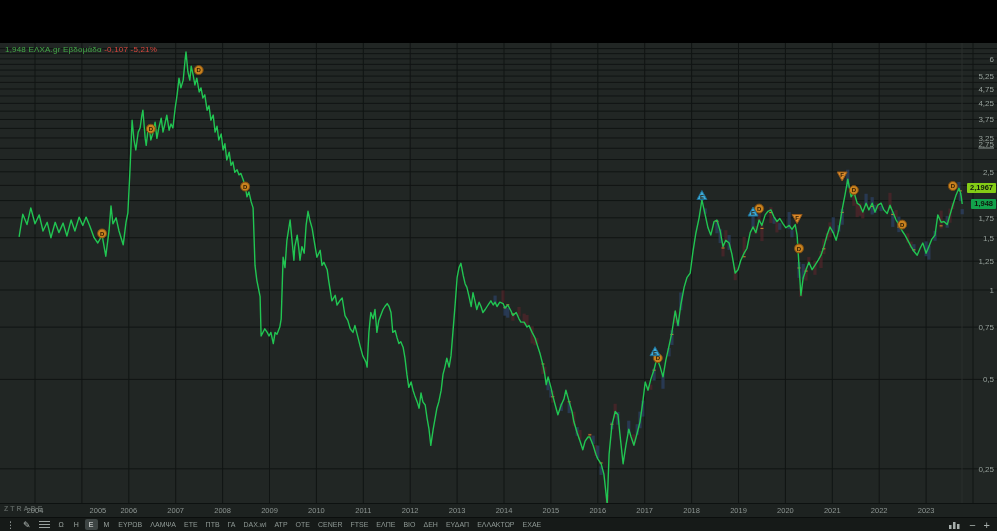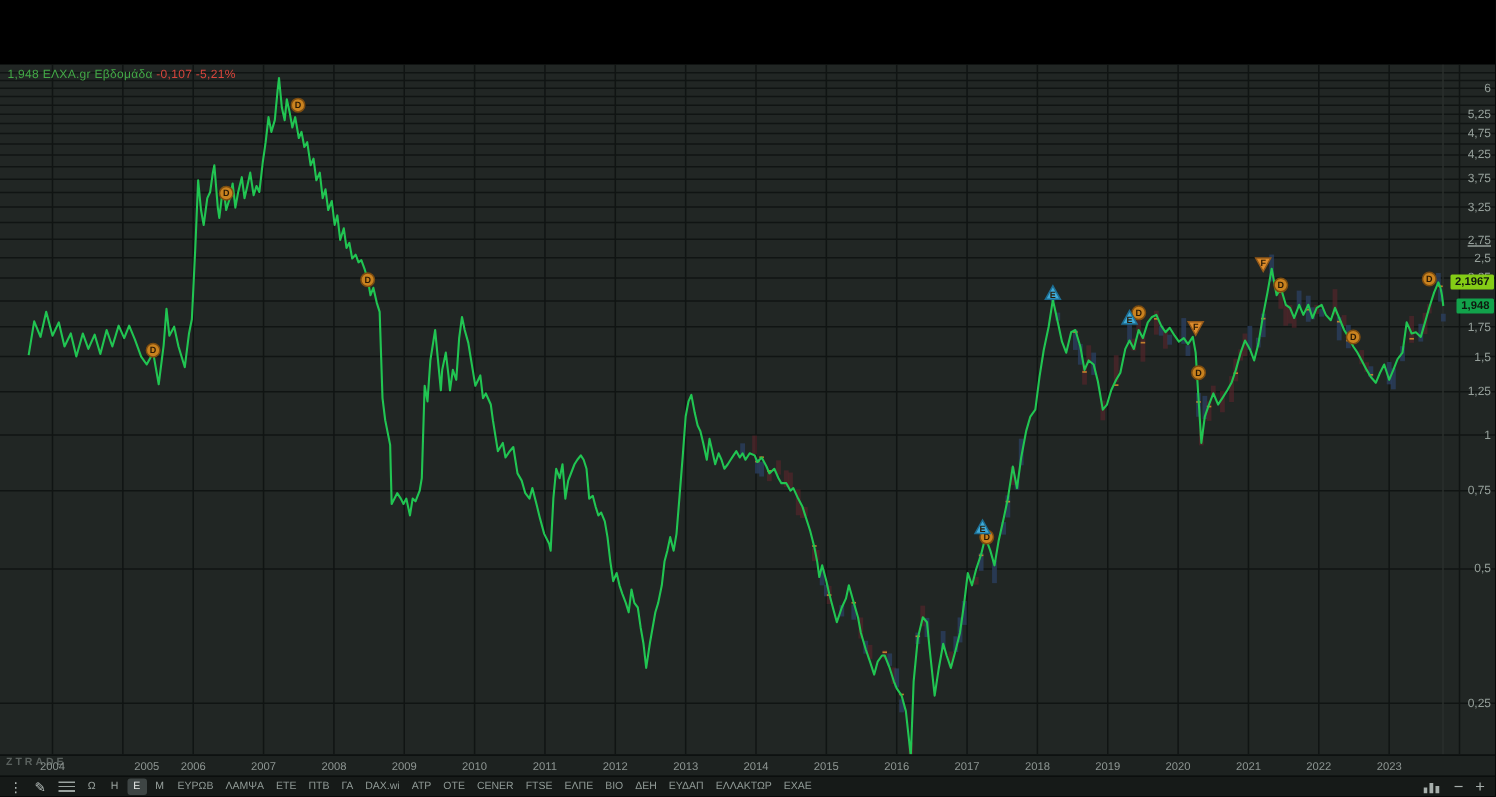--- a/index.html
+++ b/index.html
@@ -258,21 +258,21 @@
       <span class="r"> </span>
       <span class="r">-5,21%</span>
     </div>
     <div id="yaxis">
         <div class="ylab" style="top: 15.863px;">6</div>
         <div class="ylab" style="top: 33.0886px;">5,25</div>
         <div class="ylab" style="top: 45.9993px;">4,75</div>
         <div class="ylab" style="top: 60.3475px;">4,25</div>
         <div class="ylab" style="top: 76.4935px; text-align: center;">3,75</div>
         <div class="ylab" style="top: 94.9535px;">3,25</div>
-        <div class="ylab" style="top: 117px; text-decoration: underline;">2,75</div>
+        <div class="ylab" style="top: 101px; text-decoration: underline;">2,75</div>
         <div class="ylab" style="top: 128.798px;">2,5</div>
         <div class="ylab" style="top: 142.39px;">2,25</div>
         <div class="ylab" style="top: 174.81px;">1,75</div>
         <div class="ylab" style="top: 194.695px;">1,5</div>
         <div class="ylab" style="top: 218.214px;">1,25</div>
         <div class="ylab" style="top: 247px;">1</div>
         <div class="ylab" style="top: 284.111px;">0,75</div>
         <div class="ylab" style="top: 336.416px;">0,5</div>
         <div class="ylab" style="top: 425.832px;">0,25</div>
       </div>

